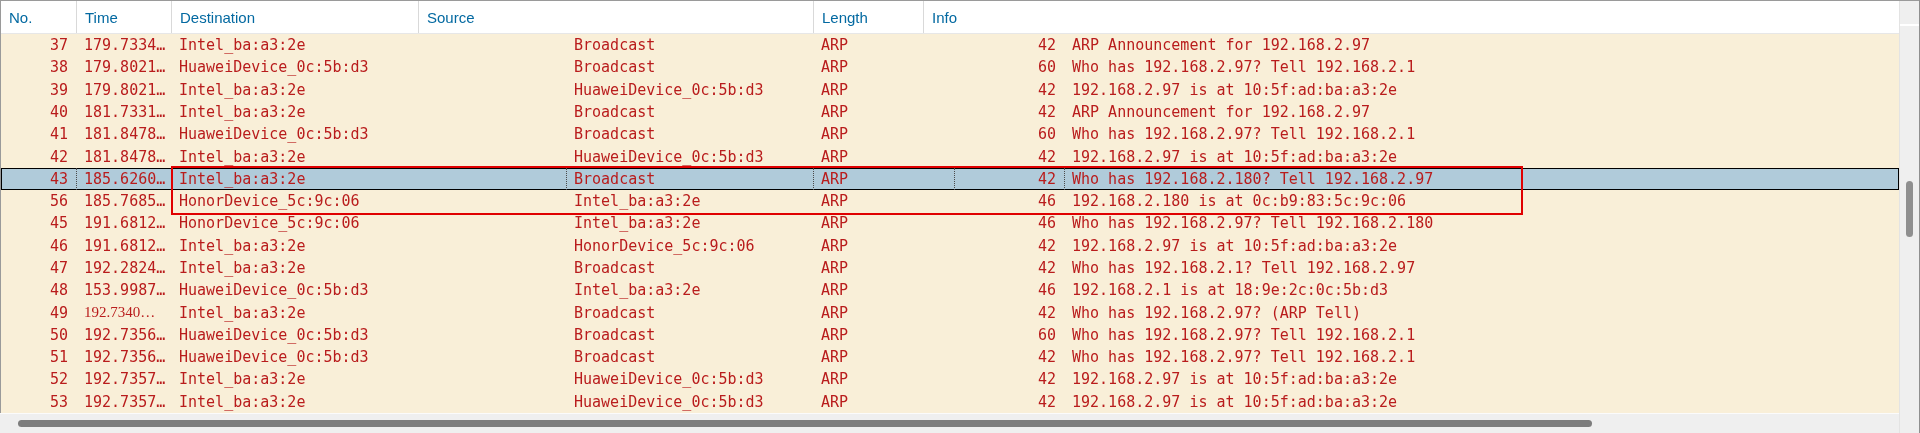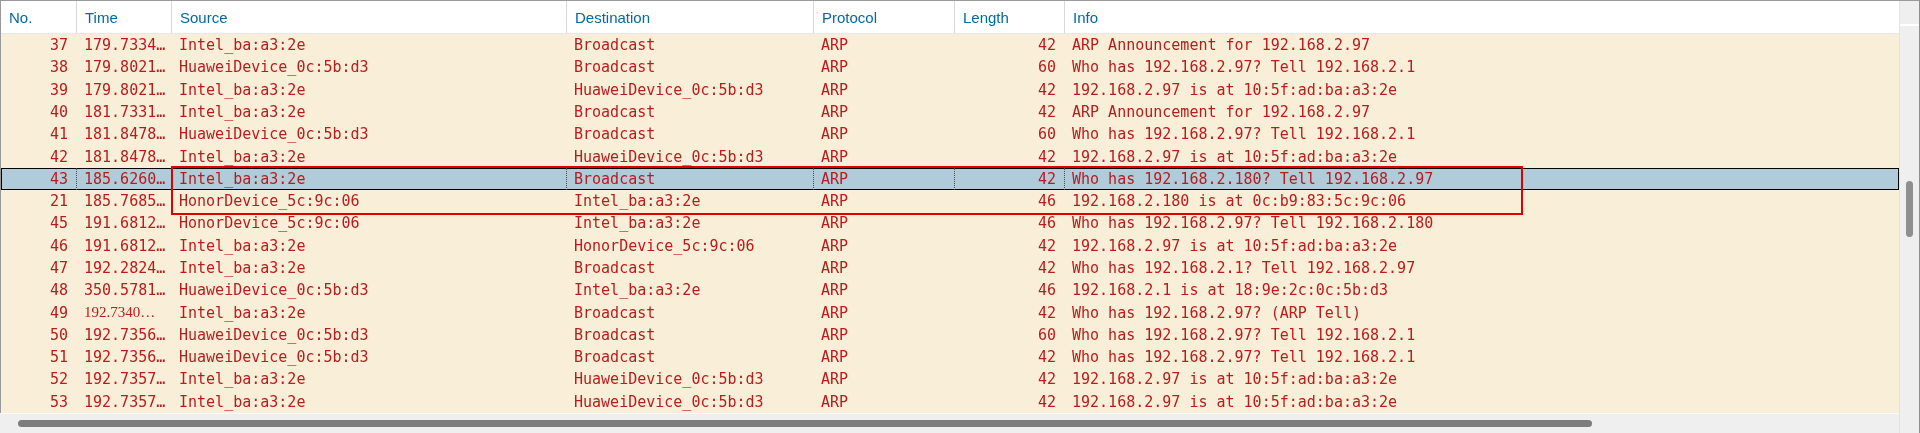--- a/index.html
+++ b/index.html
@@ -77,28 +77,25 @@
   <div class="line-top"></div>
   <div class="line-left"></div>
 
   <div class="header-row">
       <div class="hcell" style="width: 75px;">
         <span>No.</span>
       </div>
       <div class="hcell" style="width: 95px;">
         <span>Time</span>
       </div>
+      <div class="hcell" style="width: 247px;">
+        <span>Destination</span>
+      </div>
       <div class="hcell" style="width: 395px;">
         <span>Source</span>
-      </div>
-      <div class="hcell" style="width: 247px;">
-        <span>Destination</span>
-      </div>
-      <div class="hcell" style="width: 141px;">
-        <span>Protocol</span>
       </div>
       <div class="hcell" style="width: 110px;">
         <span>Length</span>
       </div>
       <div class="hcell" style="width: 836px;">
         <span>Info</span>
       </div>
     </div>
 
   <div class="packet-list">
@@ -159,21 +156,21 @@
       <div class="prow selected">
         <div class="cell align-right" style="width: 75px;">43</div>
         <div class="cell" style="width: 95px;">185.6260…</div>
         <div class="cell" style="width: 395px;">Intel_ba:a3:2e</div>
         <div class="cell" style="width: 247px;">Broadcast</div>
         <div class="cell" style="width: 141px;">ARP</div>
         <div class="cell align-right" style="width: 110px;">42</div>
         <div class="cell" style="width: 836px;">Who has 192.168.2.180? Tell 192.168.2.97</div>
       </div>
       <div class="prow">
-        <div class="cell align-right" style="width: 75px;">21</div>
+        <div class="cell align-right" style="width: 75px;">56</div>
         <div class="cell" style="width: 95px;">185.7685…</div>
         <div class="cell" style="width: 395px;">HonorDevice_5c:9c:06</div>
         <div class="cell" style="width: 247px;">Intel_ba:a3:2e</div>
         <div class="cell" style="width: 141px;">ARP</div>
         <div class="cell align-right" style="width: 110px;">46</div>
         <div class="cell" style="width: 836px;">192.168.2.180 is at 0c:b9:83:5c:9c:06</div>
       </div>
       <div class="prow">
         <div class="cell align-right" style="width: 75px;">45</div>
         <div class="cell" style="width: 95px;">191.6812…</div>
@@ -196,21 +193,21 @@
         <div class="cell align-right" style="width: 75px;">47</div>
         <div class="cell" style="width: 95px;">192.2824…</div>
         <div class="cell" style="width: 395px;">Intel_ba:a3:2e</div>
         <div class="cell" style="width: 247px;">Broadcast</div>
         <div class="cell" style="width: 141px;">ARP</div>
         <div class="cell align-right" style="width: 110px;">42</div>
         <div class="cell" style="width: 836px;">Who has 192.168.2.1? Tell 192.168.2.97</div>
       </div>
       <div class="prow">
         <div class="cell align-right" style="width: 75px;">48</div>
-        <div class="cell" style="width: 95px;">350.5781…</div>
+        <div class="cell" style="width: 95px;">153.9987…</div>
         <div class="cell" style="width: 395px;">HuaweiDevice_0c:5b:d3</div>
         <div class="cell" style="width: 247px;">Intel_ba:a3:2e</div>
         <div class="cell" style="width: 141px;">ARP</div>
         <div class="cell align-right" style="width: 110px;">46</div>
         <div class="cell" style="width: 836px;">192.168.2.1 is at 18:9e:2c:0c:5b:d3</div>
       </div>
       <div class="prow">
         <div class="cell align-right" style="width: 75px;">49</div>
         <div class="cell" style="width: 95px; font-family: Liberation Serif, serif;">192.7340…</div>
         <div class="cell" style="width: 395px;">Intel_ba:a3:2e</div>

